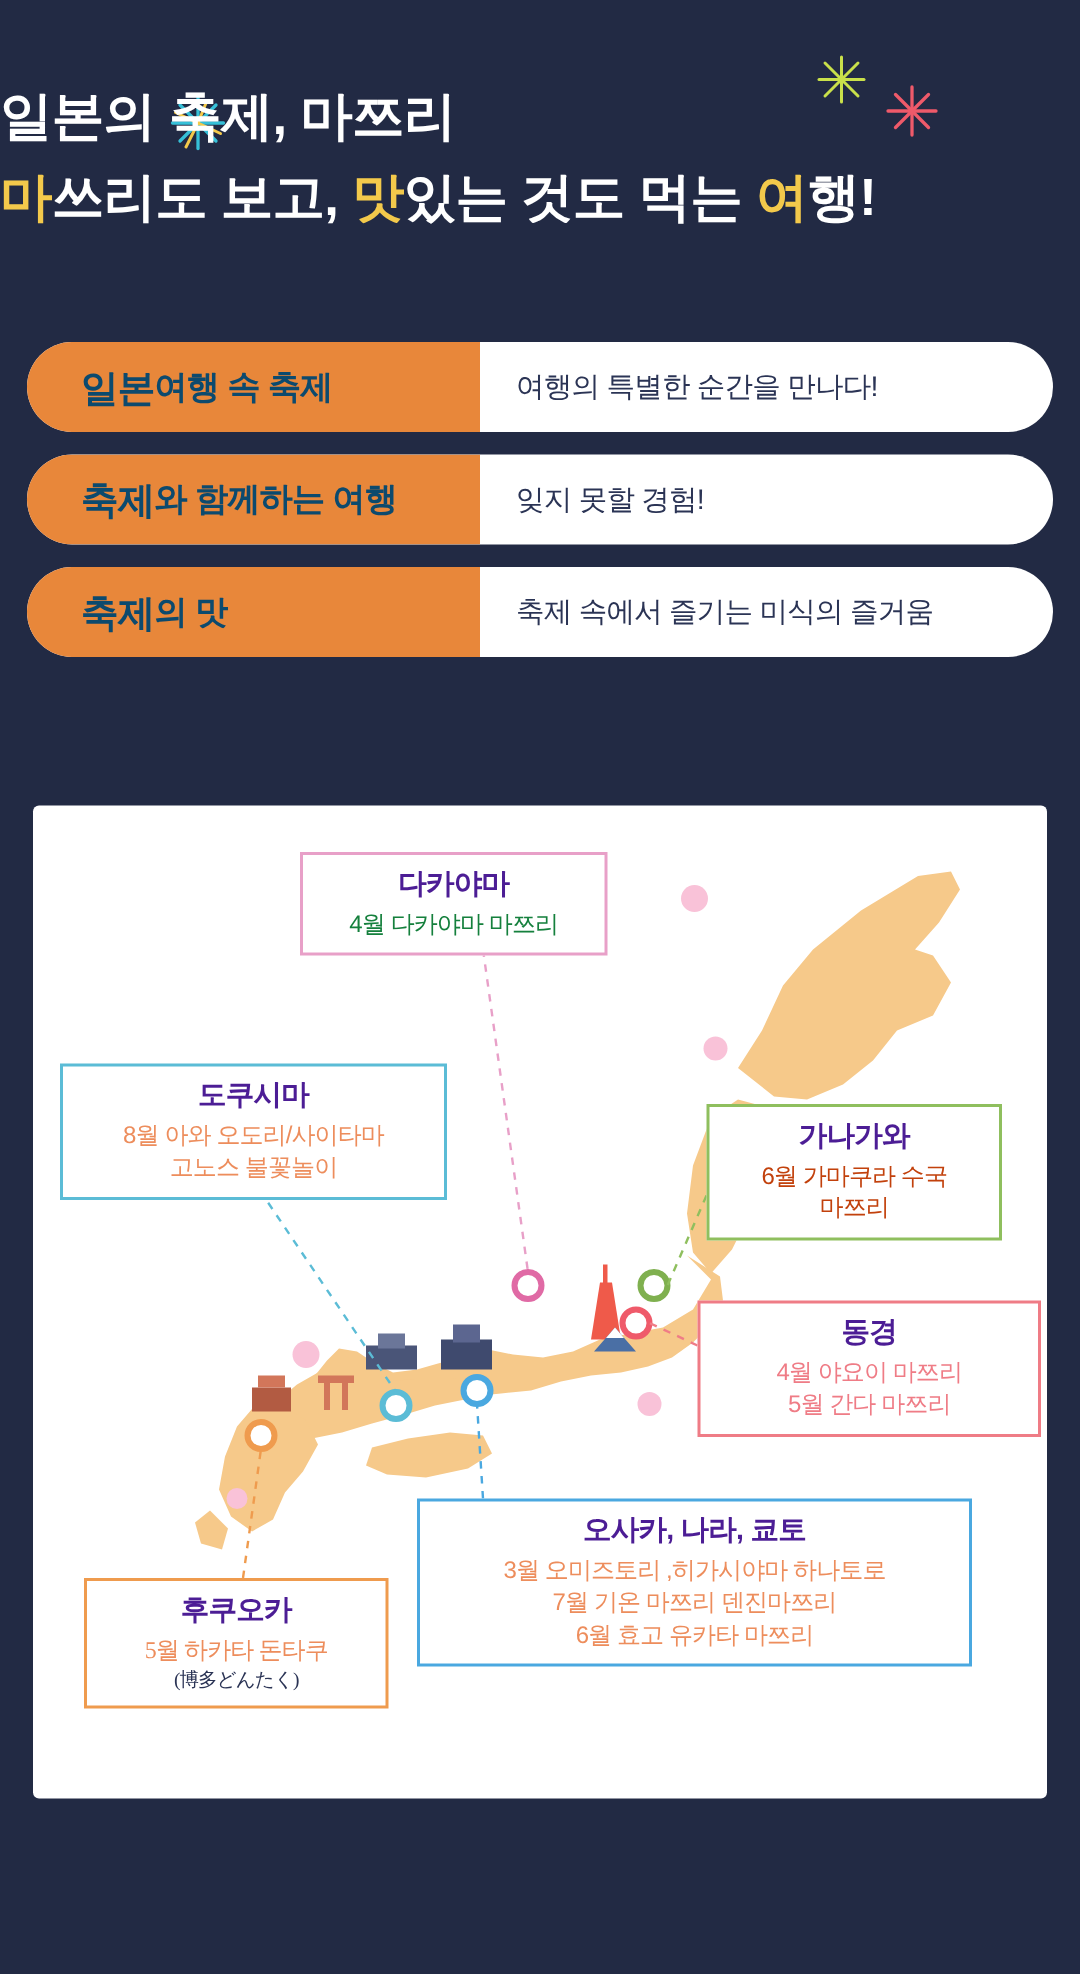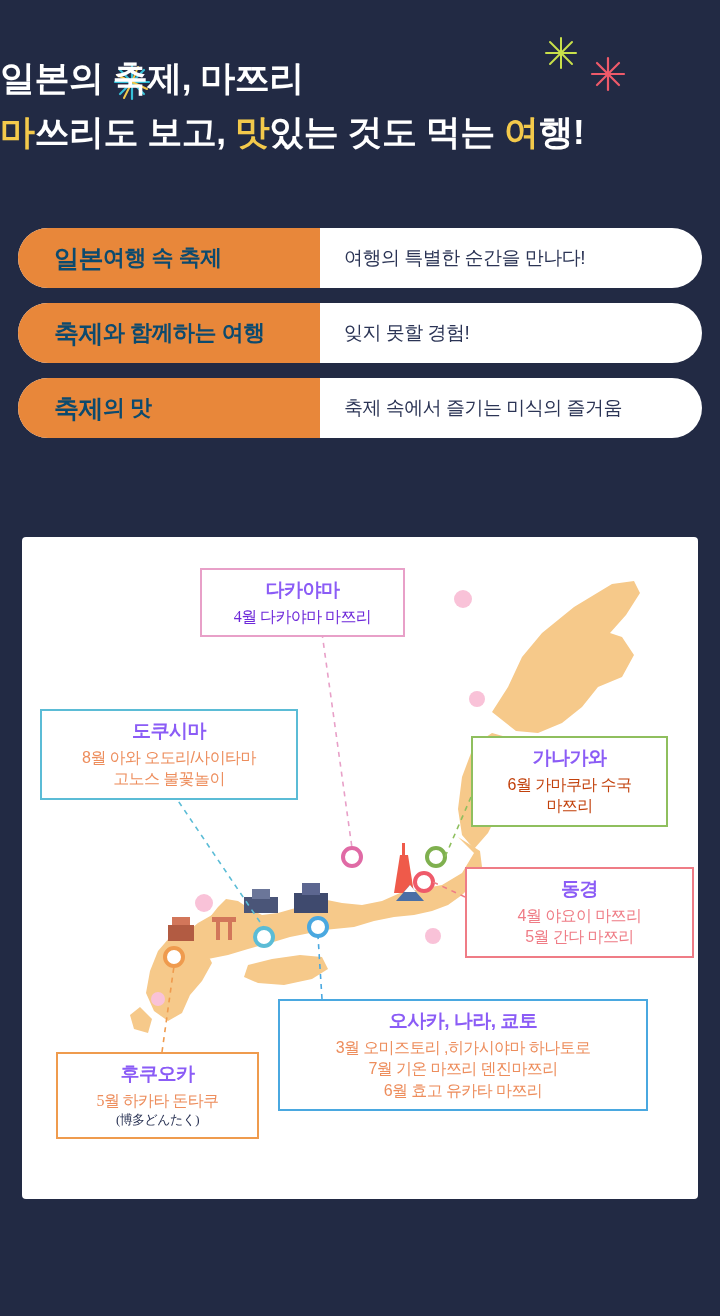--- a/index.html
+++ b/index.html
@@ -110,33 +110,33 @@
     position: absolute;
     background: #ffffff;
     border: 2px solid #cccccc;
     box-sizing: border-box;
     text-align: center;
     padding: 8px 10px;
   }
   .callout .c-title {
     font-size: 19px;
     font-weight: bold;
-    color: #8b5cf6;
+    color: #4c1d95;
     letter-spacing: -0.5px;
     line-height: 1.3;
   }
   .callout .c-body {
     font-size: 16px;
     letter-spacing: -0.6px;
     line-height: 1.35;
     margin-top: 3px;
   }
 
   .c-takayama { left: 178px; top: 31px; width: 205px; border-color: #e8a0c8; }
-  .c-takayama .c-body { color: #6d28d9; font-family: Liberation Serif, serif; }
+  .c-takayama .c-body { color: #15803d; }
 
   .c-tokushima { left: 18px; top: 172px; width: 258px; border-color: #5bbcd6; }
   .c-tokushima .c-body { color: #ed8d5c; }
 
   .c-kanagawa { left: 449px; top: 199px; width: 197px; border-color: #8fbf5e; }
   .c-kanagawa .c-body { color: #c2410c; }
 
   .c-tokyo { left: 443px; top: 330px; width: 229px; border-color: #ef7c86; }
   .c-tokyo .c-body { color: #ef7c86; }
 

